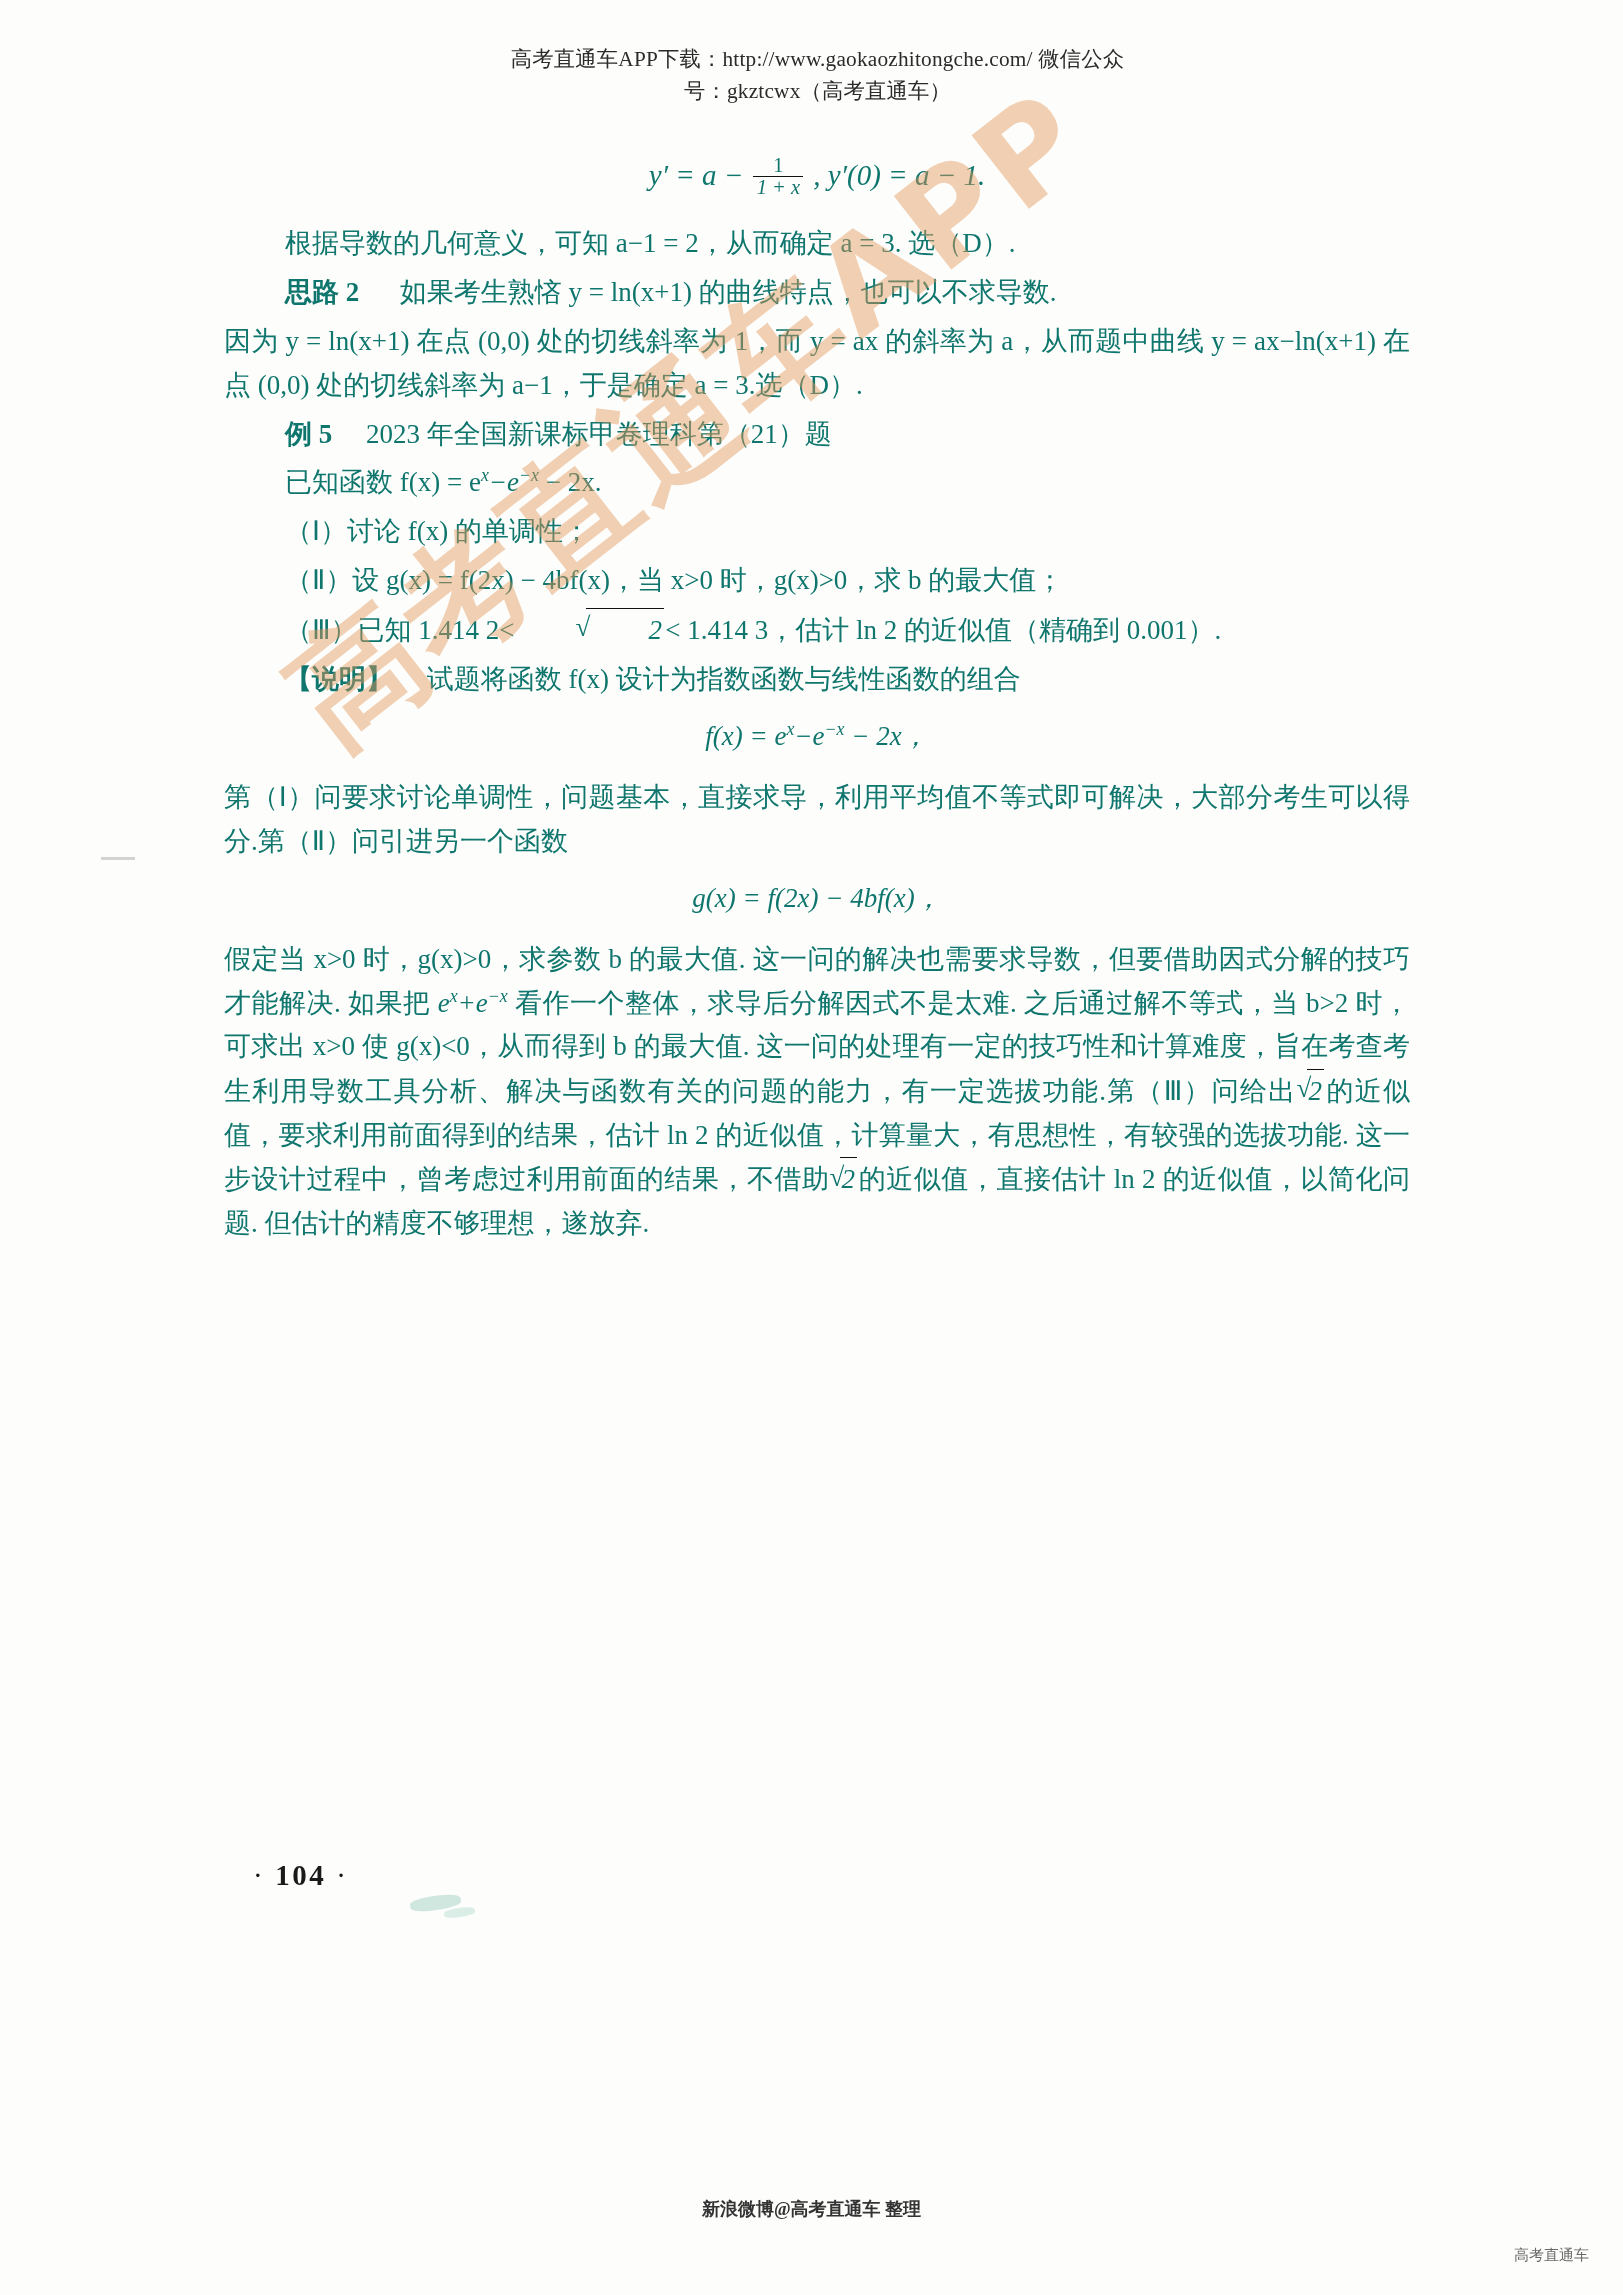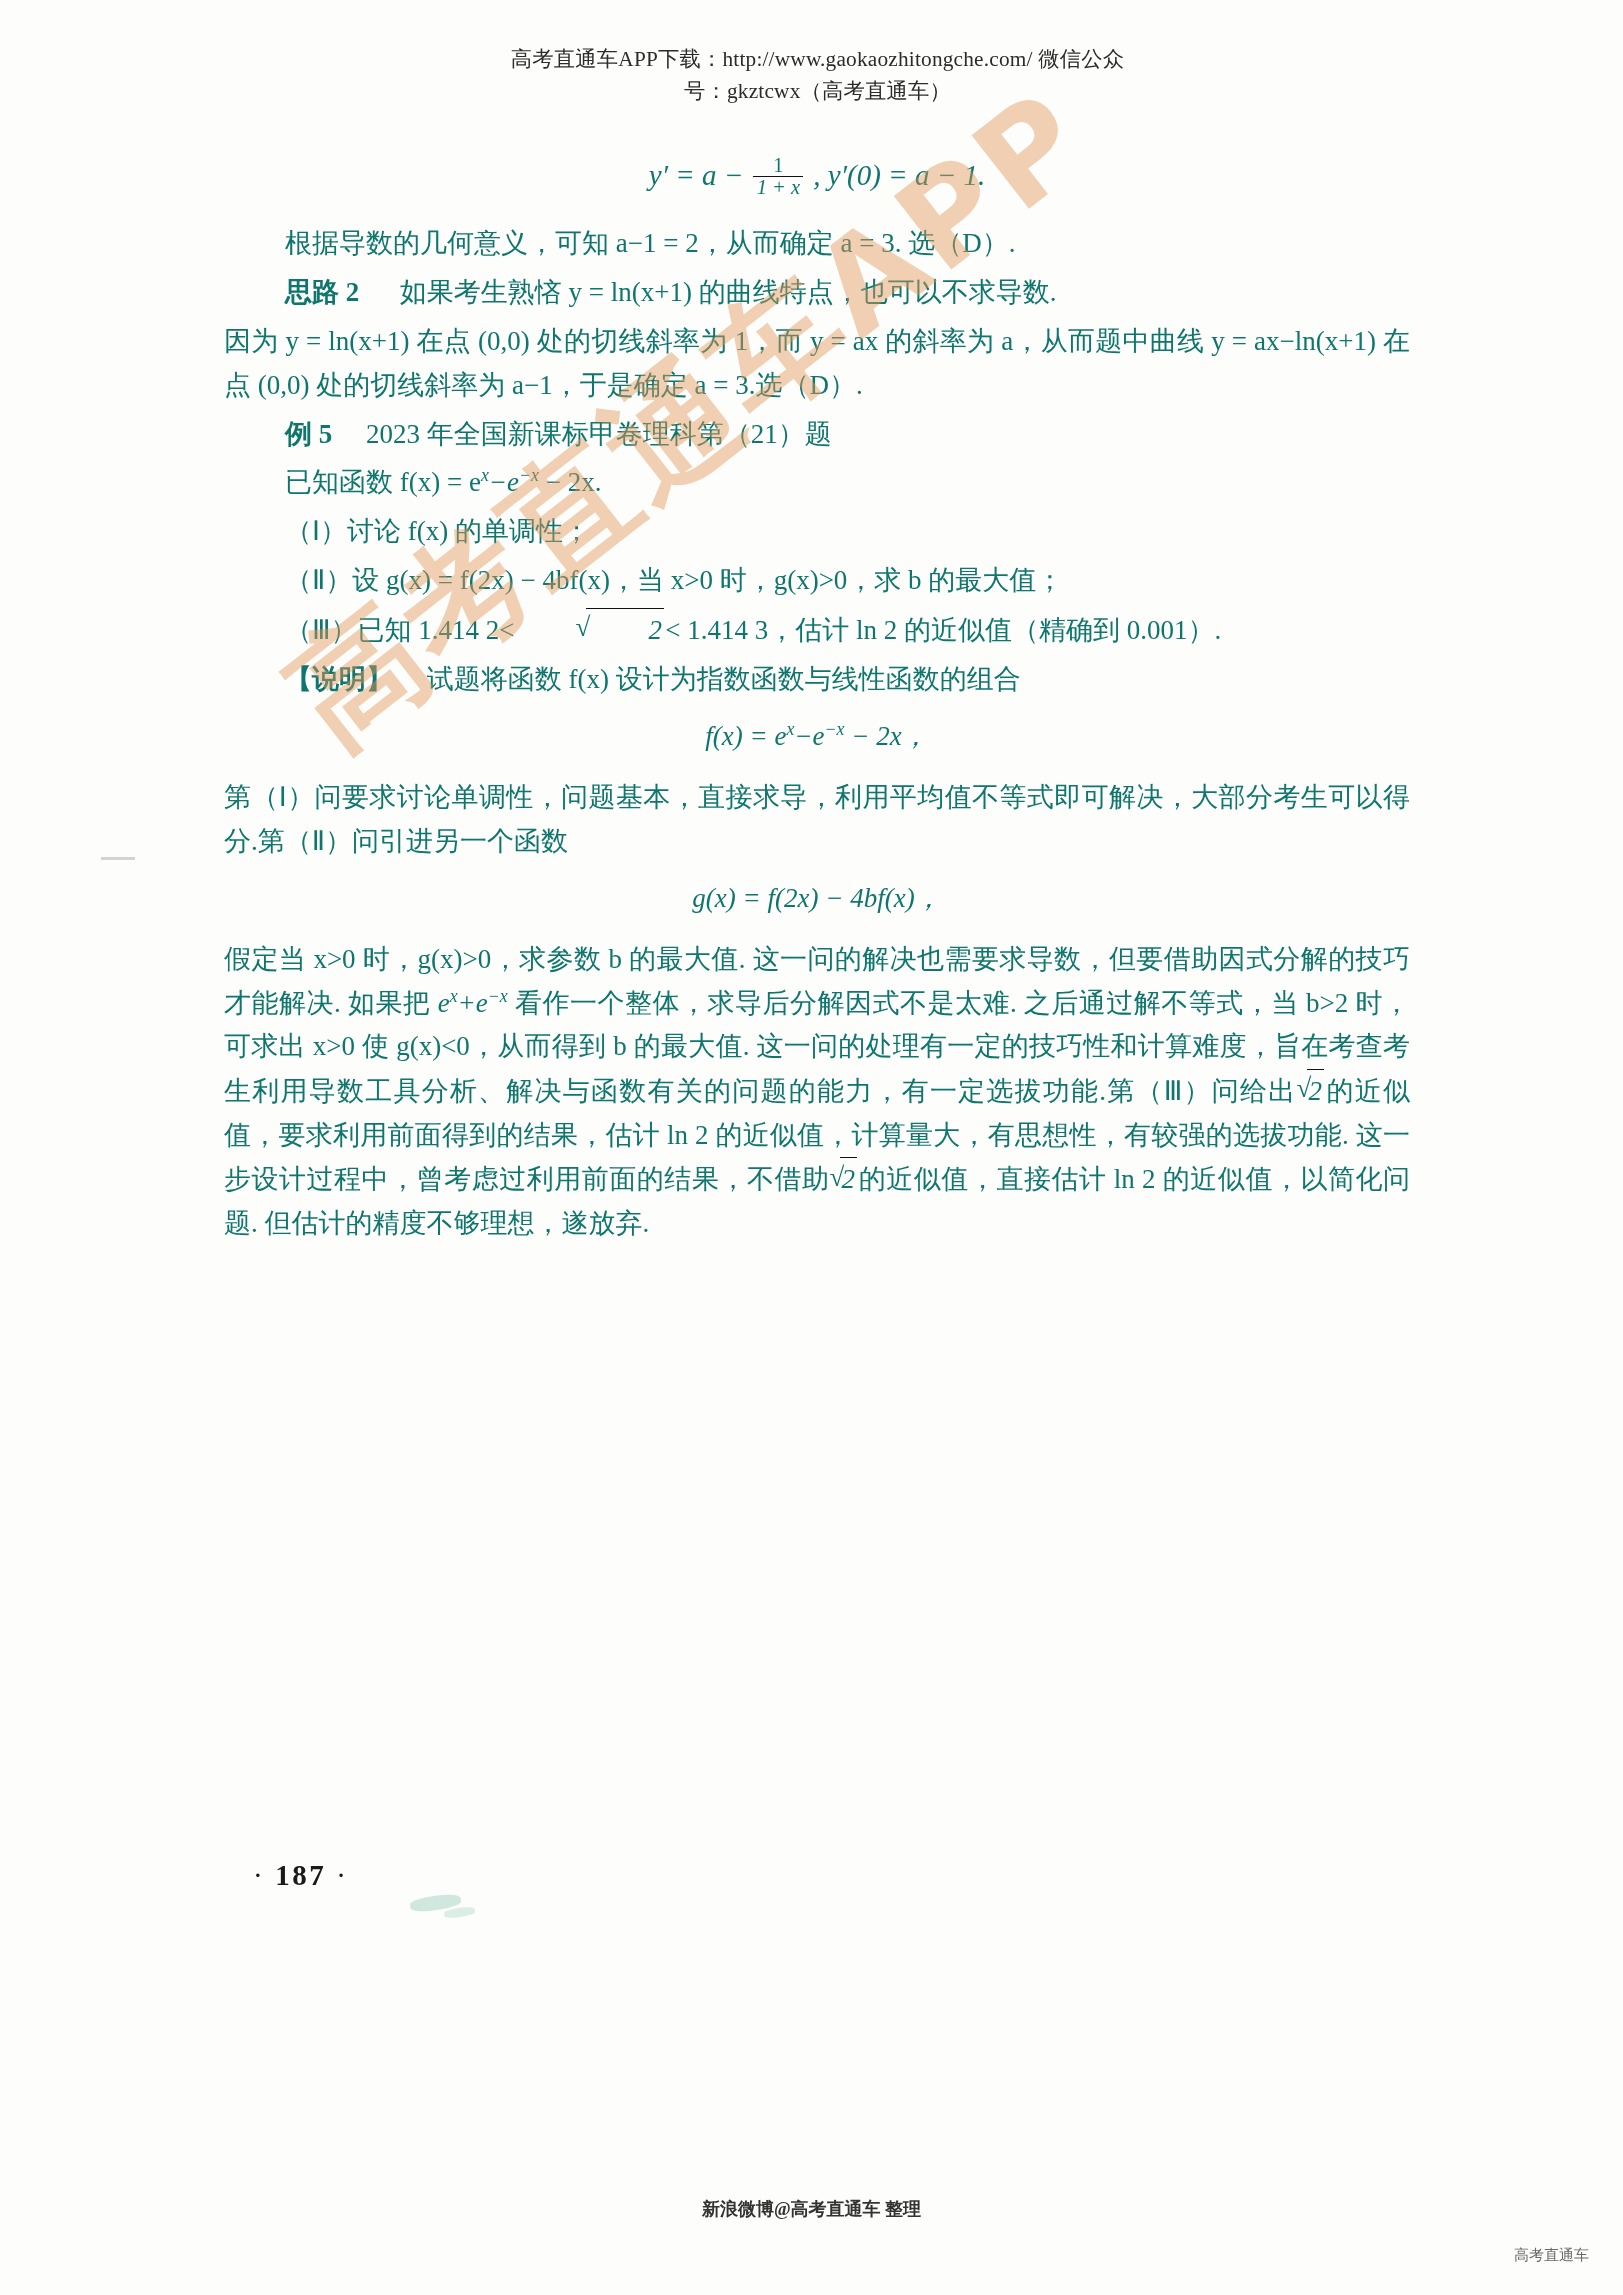--- a/index.html
+++ b/index.html
@@ -233,21 +233,21 @@
     <p class="p">
       <span>假定当 x&gt;0 时，g(x)&gt;0，求参数 b 的最大值. 这一问的解决也需要求导数，但要借助因式分解的技巧才能解决. 如果把</span>
       <span class="math">e<span class="sup">x</span>+e<span class="sup">−x</span></span>
       <span>看作一个整体，求导后分解因式不是太难. 之后通过解不等式，当 b&gt;2 时，可求出 x&gt;0 使 g(x)&lt;0，从而得到 b 的最大值. 这一问的处理有一定的技巧性和计算难度，旨在考查考生利用导数工具分析、解决与函数有关的问题的能力，有一定选拔功能.第（Ⅲ）问给出</span><span class="sqrt"><span class="bar">2</span></span><span>的近似值，要求利用前面得到的结果，估计 ln 2 的近似值，计算量大，有思想性，有较强的选拔功能. 这一步设计过程中，曾考虑过利用前面的结果，不借助</span><span class="sqrt"><span class="bar">2</span></span><span>的近似值，直接估计 ln 2 的近似值，以简化问题. 但估计的精度不够理想，遂放弃.</span>
     </p>
 
   </div>
 
   <div class="page-number">
     <span class="dot">·</span>
-    <span>187</span>
+    <span>104</span>
     <span class="dot">·</span>
   </div>
 
   <div class="wm-smudge wm-s1"></div>
   <div class="wm-smudge wm-s2"></div>
 
   <div class="footer">新浪微博@高考直通车  整理</div>
   <div class="corner-brand">高考直通车</div>
 
   <div class="wm-diag">高考直通车APP</div>

